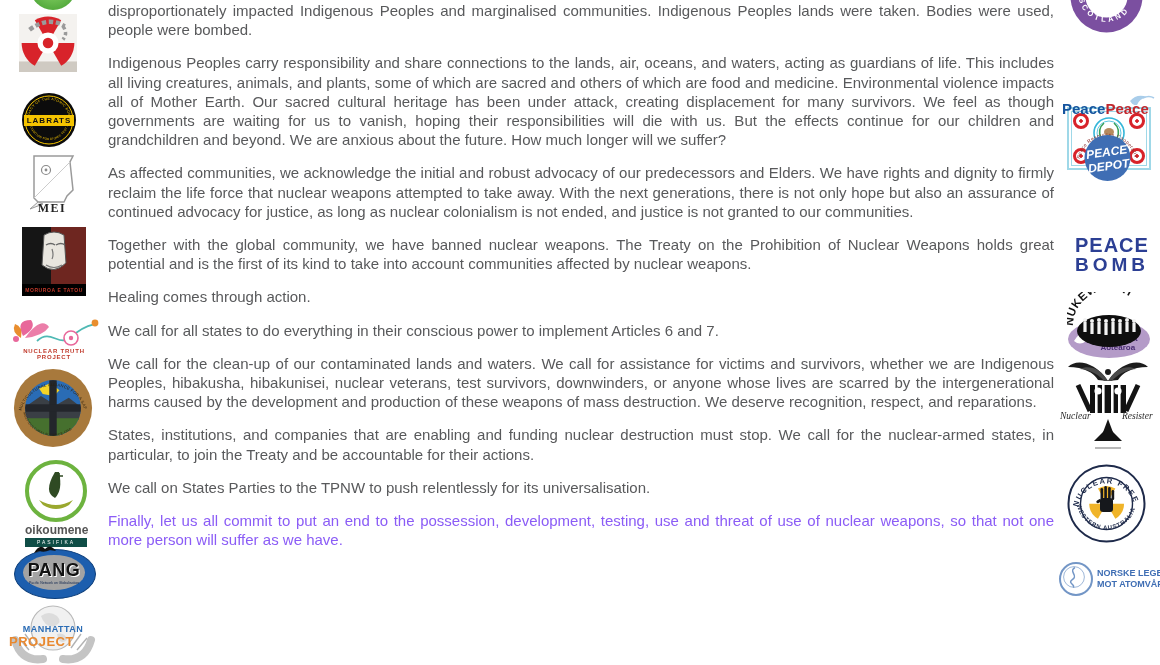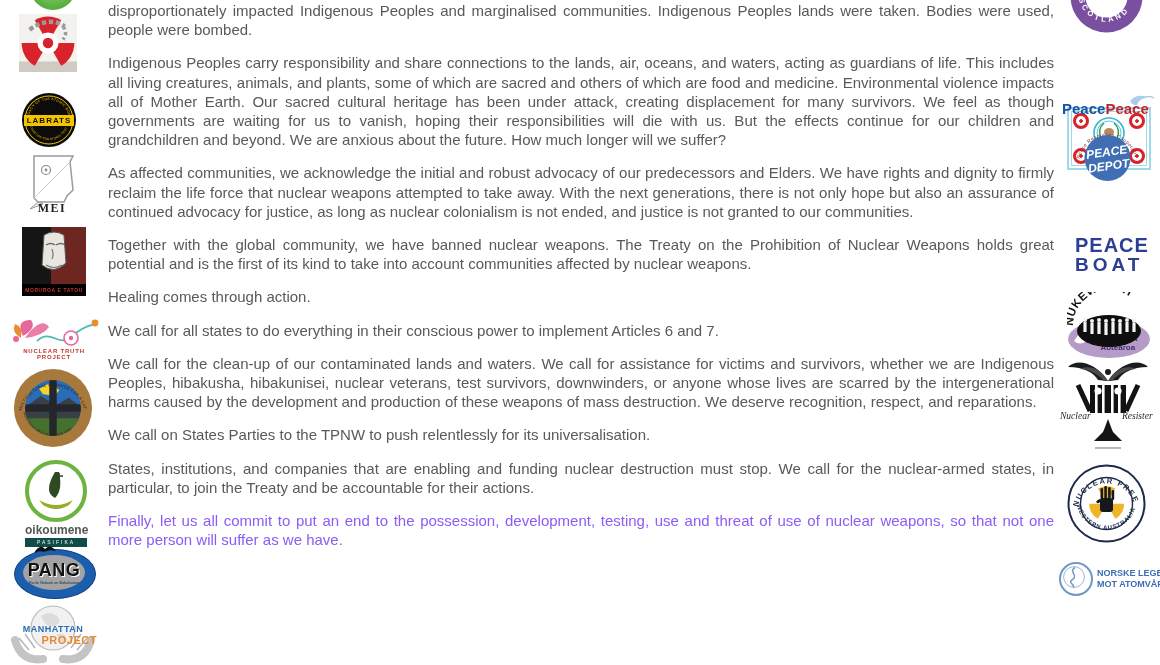--- a/index.html
+++ b/index.html
@@ -35,21 +35,21 @@
   
   .pang-ell{position:absolute;left:0;top:8px;width:80px;height:48px;background:#1c5eae;border-radius:50%;
             border:1px solid #0d3e7a;}
   .pang-inner{position:absolute;left:9px;top:14px;width:62px;height:35px;background:#a3a3a3;border-radius:50%;
               display:flex;flex-direction:column;align-items:center;justify-content:center;}
   .pang-inner .big{font-size:18px;font-weight:900;color:#111;letter-spacing:.5px;
                    text-shadow:1px 1px 0 #fff;}
   .pang-inner .tiny{font-size:3.5px;color:#10264f;}
   
   .man-l1{position:absolute;left:0;top:26px;width:100%;text-align:center;font-size:9px;font-weight:bold;color:#2b6cb5;letter-spacing:.5px;}
-  .man-l2{position:absolute;left:0;top:36px;width:100%;text-align:right;font-size:11px;font-weight:bold;color:#e8882f;letter-spacing:.5px;}
+  .man-l2{position:absolute;left:0;top:36px;width:100%;text-align:left;font-size:13px;font-weight:bold;color:#e8882f;letter-spacing:.5px;}
   
   .pa-text{font-size:15px;font-weight:bold;white-space:nowrap;}
   .pa-text .p1{color:#15549e;}
   .pa-text .p2{color:#c0272d;}
   
   .pma{width:82px;height:38px;background:#b49bc8;border-radius:50%;position:relative;}
   .pma .txt{position:absolute;left:30px;top:4px;font-size:8px;line-height:9.5px;font-weight:bold;color:#4a2d73;text-align:center;}
   
   .pboat{color:#2c3f94;font-weight:800;text-align:center;}
   .pboat .l1{font-size:20px;letter-spacing:1px;line-height:20px;}
@@ -69,22 +69,22 @@
 <div class="page">
 
   <div class="textcol">
     <p>disproportionately impacted Indigenous Peoples and marginalised communities. Indigenous Peoples lands were taken. Bodies were used, people were bombed.</p>
     <p>Indigenous Peoples carry responsibility and share connections to the lands, air, oceans, and waters, acting as guardians of life. This includes all living creatures, animals, and plants, some of which are sacred and others of which are food and medicine. Environmental violence impacts all of Mother Earth. Our sacred cultural heritage has been under attack, creating displacement for many survivors. We feel as though governments are waiting for us to vanish, hoping their responsibilities will die with us. But the effects continue for our children and grandchildren and beyond. We are anxious about the future. How much longer will we suffer?</p>
     <p>As affected communities, we acknowledge the initial and robust advocacy of our predecessors and Elders. We have rights and dignity to firmly reclaim the life force that nuclear weapons attempted to take away. With the next generations, there is not only hope but also an assurance of continued advocacy for justice, as long as nuclear colonialism is not ended, and justice is not granted to our communities.</p>
     <p>Together with the global community, we have banned nuclear weapons. The Treaty on the Prohibition of Nuclear Weapons holds great potential and is the first of its kind to take into account communities affected by nuclear weapons.</p>
     <p>Healing comes through action.</p>
     <p>We call for all states to do everything in their conscious power to implement Articles 6 and 7.</p>
     <p>We call for the clean-up of our contaminated lands and waters. We call for assistance for victims and survivors, whether we are Indigenous Peoples, hibakusha, hibakunisei, nuclear veterans, test survivors, downwinders, or anyone whose lives are scarred by the intergenerational harms caused by the development and production of these weapons of mass destruction. We deserve recognition, respect, and reparations.</p>
+    <p>States, institutions, and companies that are enabling and funding nuclear destruction must stop. We call for the nuclear-armed states, in particular, to join the Treaty and be accountable for their actions.</p>
     <p>We call on States Parties to the TPNW to push relentlessly for its universalisation.</p>
-    <p>States, institutions, and companies that are enabling and funding nuclear destruction must stop. We call for the nuclear-armed states, in particular, to join the Treaty and be accountable for their actions.</p>
     <p class="bold">Finally, let us all commit to put an end to the possession, development, testing, use and threat of use of nuclear weapons, so that not one more person will suffer as we have.</p>
   </div>
 
   <div class="logo" style="left:30px;top:-36px;">
     <div class="green-ell"></div>
   </div>
 
   <div class="logo" style="left:19px;top:14px;">
     <svg width="58" height="58" viewBox="0 0 66 66">
       <rect x="0" y="0" width="66" height="66" fill="#f4f2ef"></rect>
@@ -257,21 +257,21 @@
     </svg>
     <div class="txt">
       <div>Peace</div>
       <div>Movement</div>
       <div>Aotearoa</div>
     </div>
   </div>
 
   <div class="logo pboat" style="left:1075px;top:235px;width:68px;">
     <div class="l1">PEACE</div>
-    <div class="l2">BOAT</div>
+    <div class="l2">BOMB</div>
   </div>
 
   <div class="logo" style="left:1067px;top:292px;">
     <svg width="84" height="57" viewBox="0 0 84 57">
       <path id="nw-arc" d="M 6,34 A 36,36 0 0 1 78,34" fill="none"></path>
       <text font-size="11.5" font-weight="bold" fill="#101010" letter-spacing=".5"><textPath href="#nw-arc">NUKEWATCH</textPath></text>
       <ellipse cx="42" cy="39" rx="32" ry="16" fill="#0e0e0e"></ellipse>
       <g fill="#f2f2f2">
         <g transform="translate(18,28)">
             <circle cx="0" cy="0" r="2"></circle>

